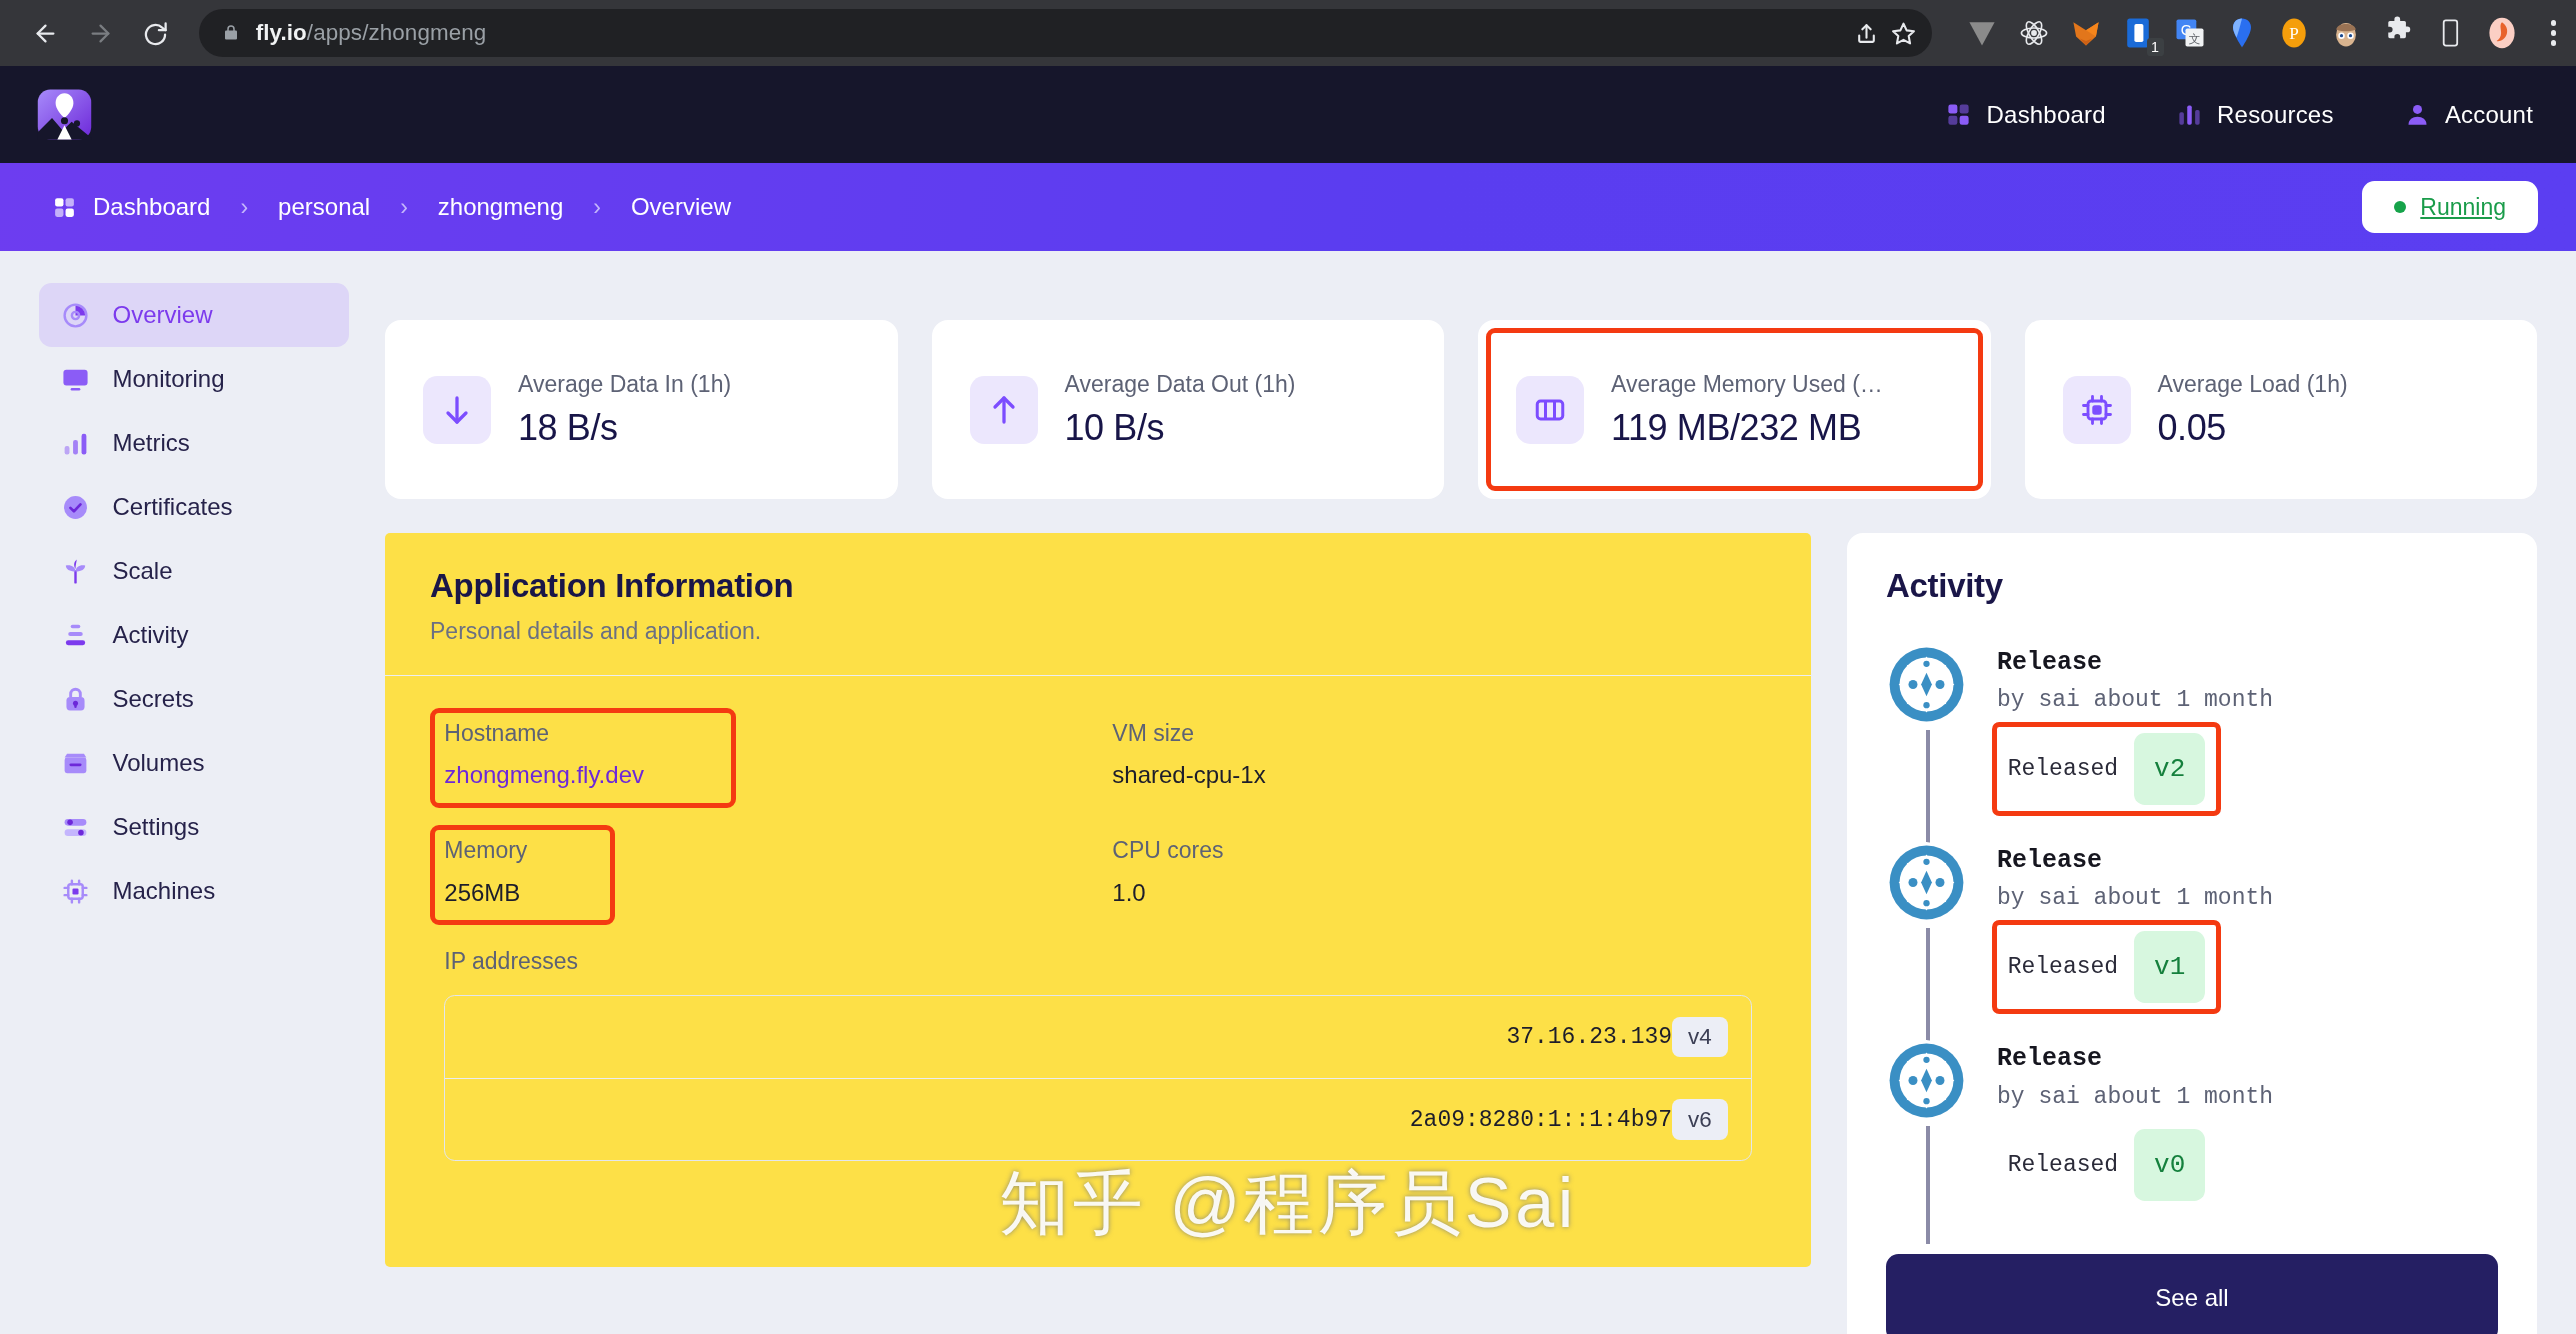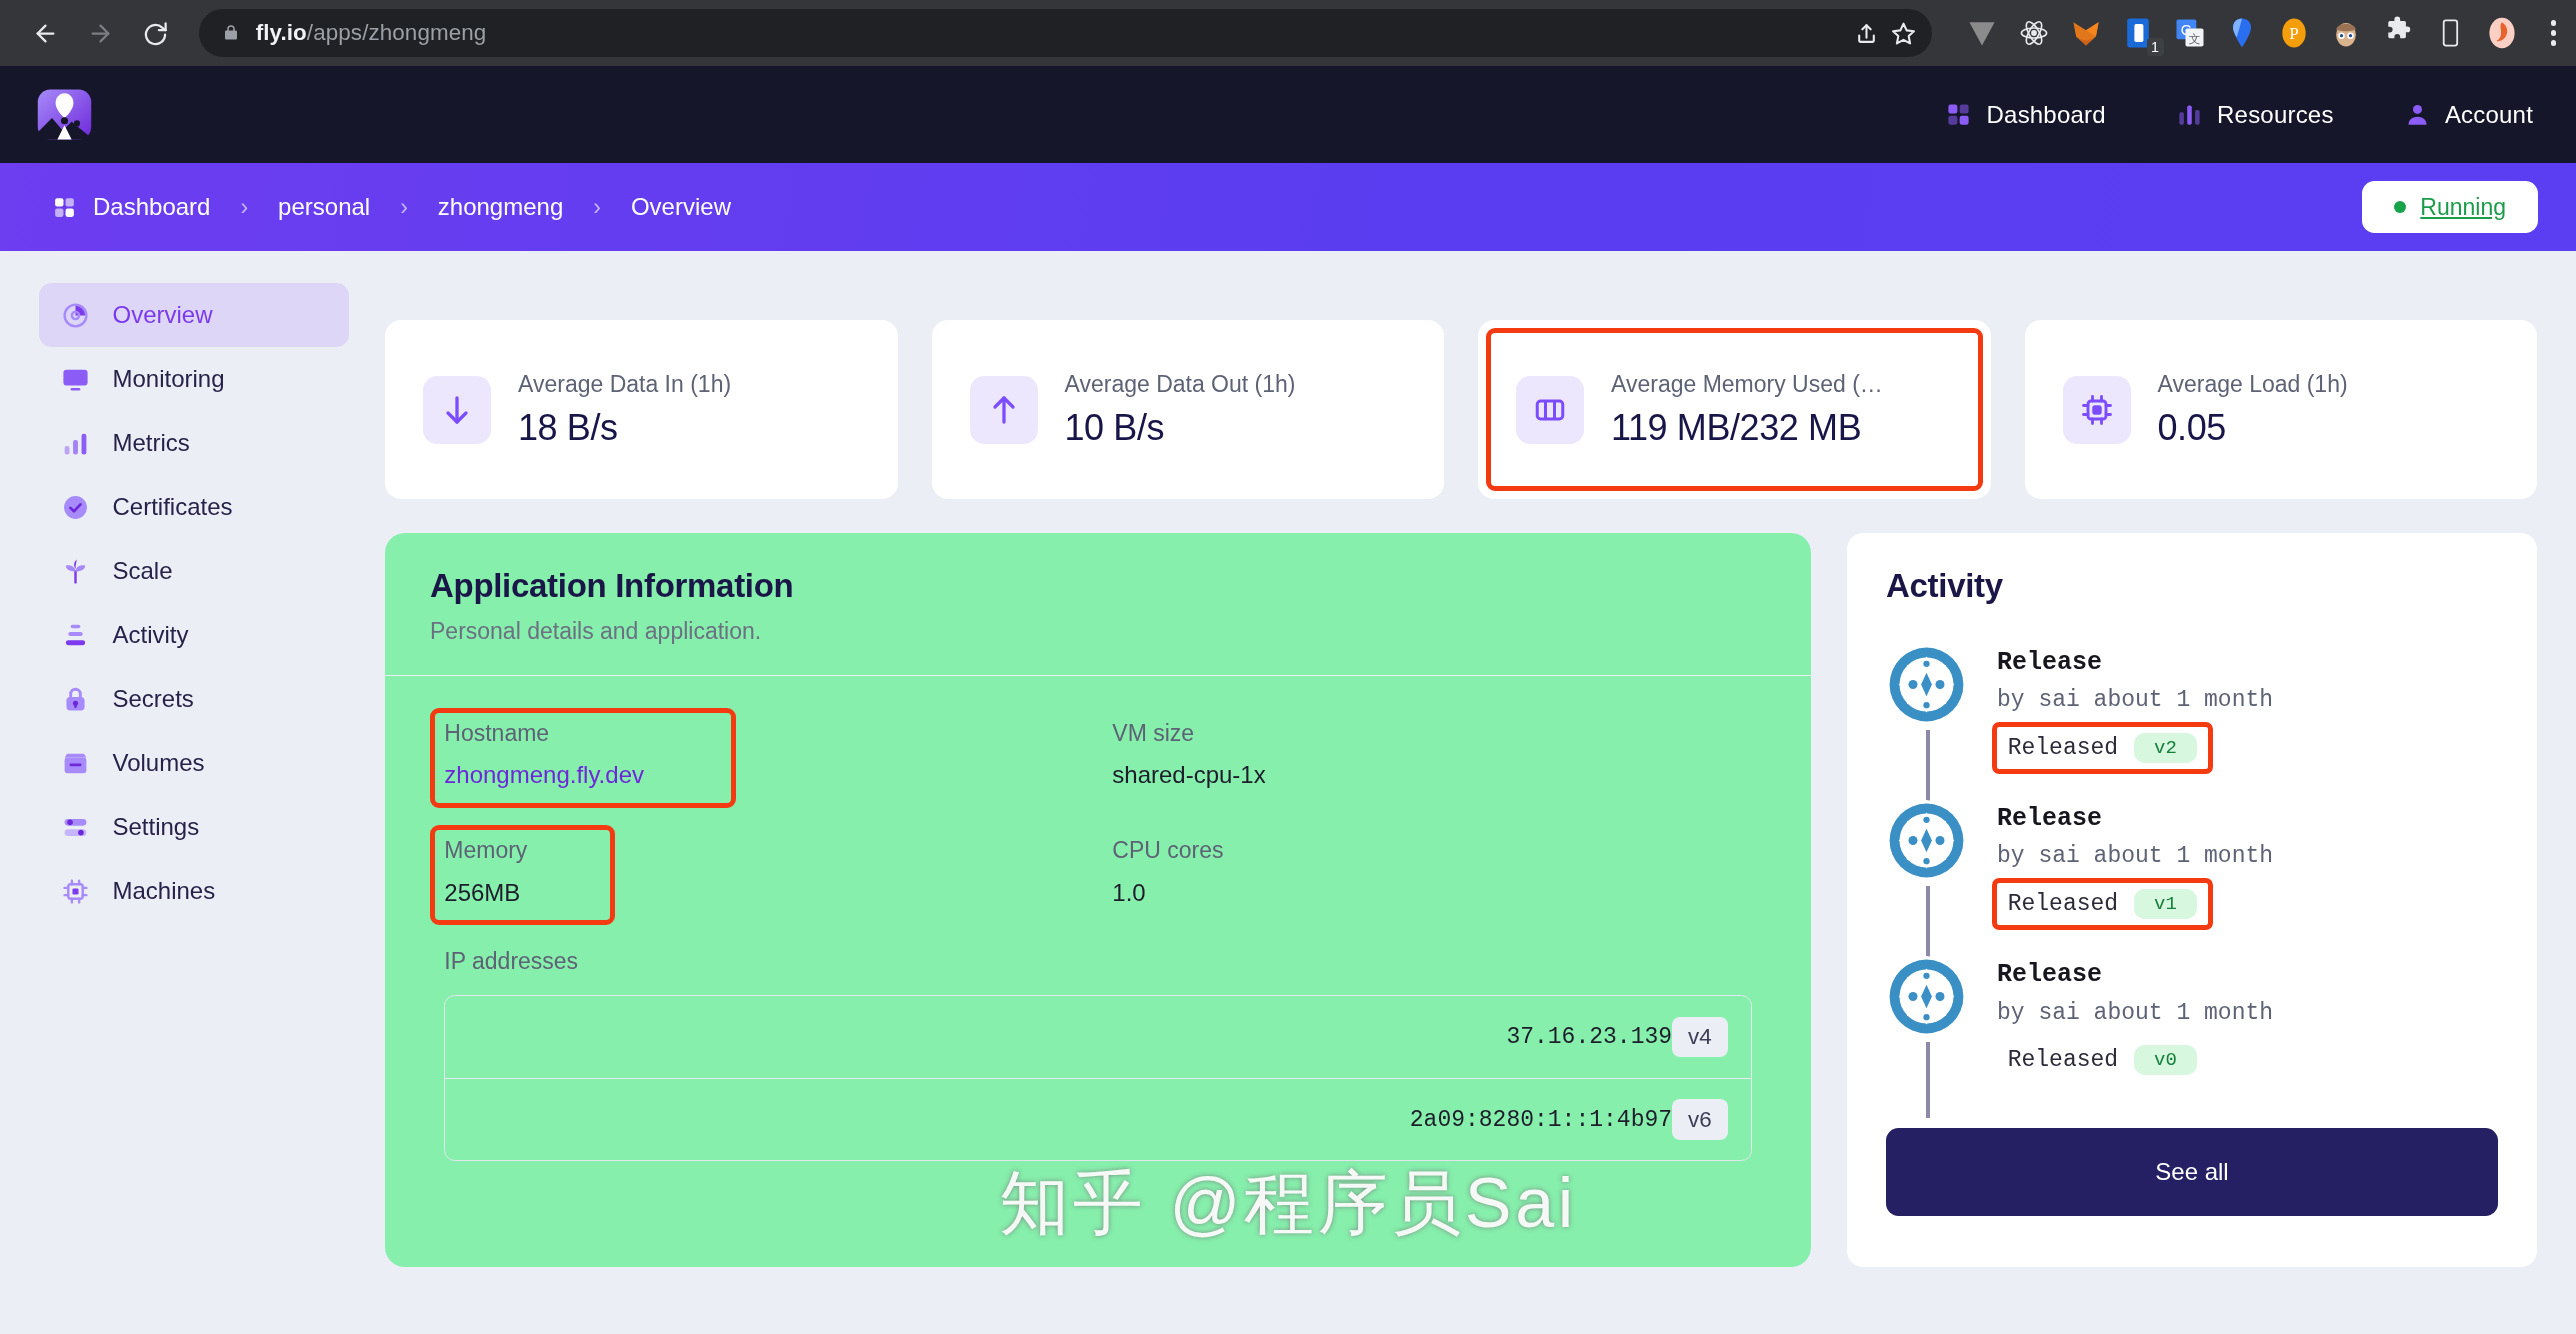--- a/index.html
+++ b/index.html
@@ -107,21 +107,21 @@
   .stat-ico {
     width: 68px; height: 68px; border-radius: 14.3px; background: #ece7fd;
     display: flex; align-items: center; justify-content: center; flex: 0 0 auto;
   }
   .stat-ico svg { width: 36px; height: 36px; color: #7c4dff; }
   .stat-label { font-size: 23px; color: #5d6275; margin-bottom: 9px; white-space: nowrap; }
   .stat-value { font-size: 36px; font-weight: 400; color: #181548; white-space: nowrap; letter-spacing: -0.4px; }
 
   .lower { display: flex; gap: 36px; align-items: flex-start; }
 
-  .appcard { flex: 1 1 auto; background: #86efac; border-radius: 20px; min-height: 734px; }
+  .appcard { flex: 1 1 auto; background: #fde047; border-radius: 5px; min-height: 734px; }
   .appcard-head { padding: 34px 45px 30px; border-bottom: 1.8px solid #eceef2; }
   .appcard-title { font-size: 33px; font-weight: 700; color: #1a1648; letter-spacing: -0.3px; }
   .appcard-sub { font-size: 23px; color: #6b7082; margin-top: 12.5px; }
   .appcard-body { padding: 32px 45px 45px; }
   .kv-grid { display: grid; grid-template-columns: 1fr 1fr; row-gap: 23px; }
   .kv { position: relative; padding: 12.5px 14.3px; }
   .kv.boxed::after {
     content: ""; position: absolute; pointer-events: none;
     border: 5.4px solid #f43a11; border-radius: 9px;
   }
@@ -165,21 +165,21 @@
     display: inline-flex; align-items: center; gap: 16px;
     margin-top: 12.5px; font-size: 23px; color: #2a2a38;
     padding: 7.2px 10.7px; position: relative;
   }
   .act-status.boxed::after {
     content: ""; position: absolute; inset: -3.6px -5.4px;
     border: 5.4px solid #f43a11; border-radius: 7.2px; pointer-events: none;
   }
   .ver-pill {
     background: #d7f7df; color: #15803d; border-radius: 10.7px;
-    padding: 4px 20px; font-size: 19px;
+    padding: 21px 20px; font-size: 26px;
   }
   .see-all {
     display: block; width: 100%; margin-top: 16px;
     background: #251f63; color: #fff; border: none; border-radius: 12.5px;
     height: 88px; font-size: 24px; font-family: inherit; cursor: pointer;
   }
 
   .watermark {
     position: absolute; left: 50%; top: 1204px;
     transform: translate(-50%, -50%);

